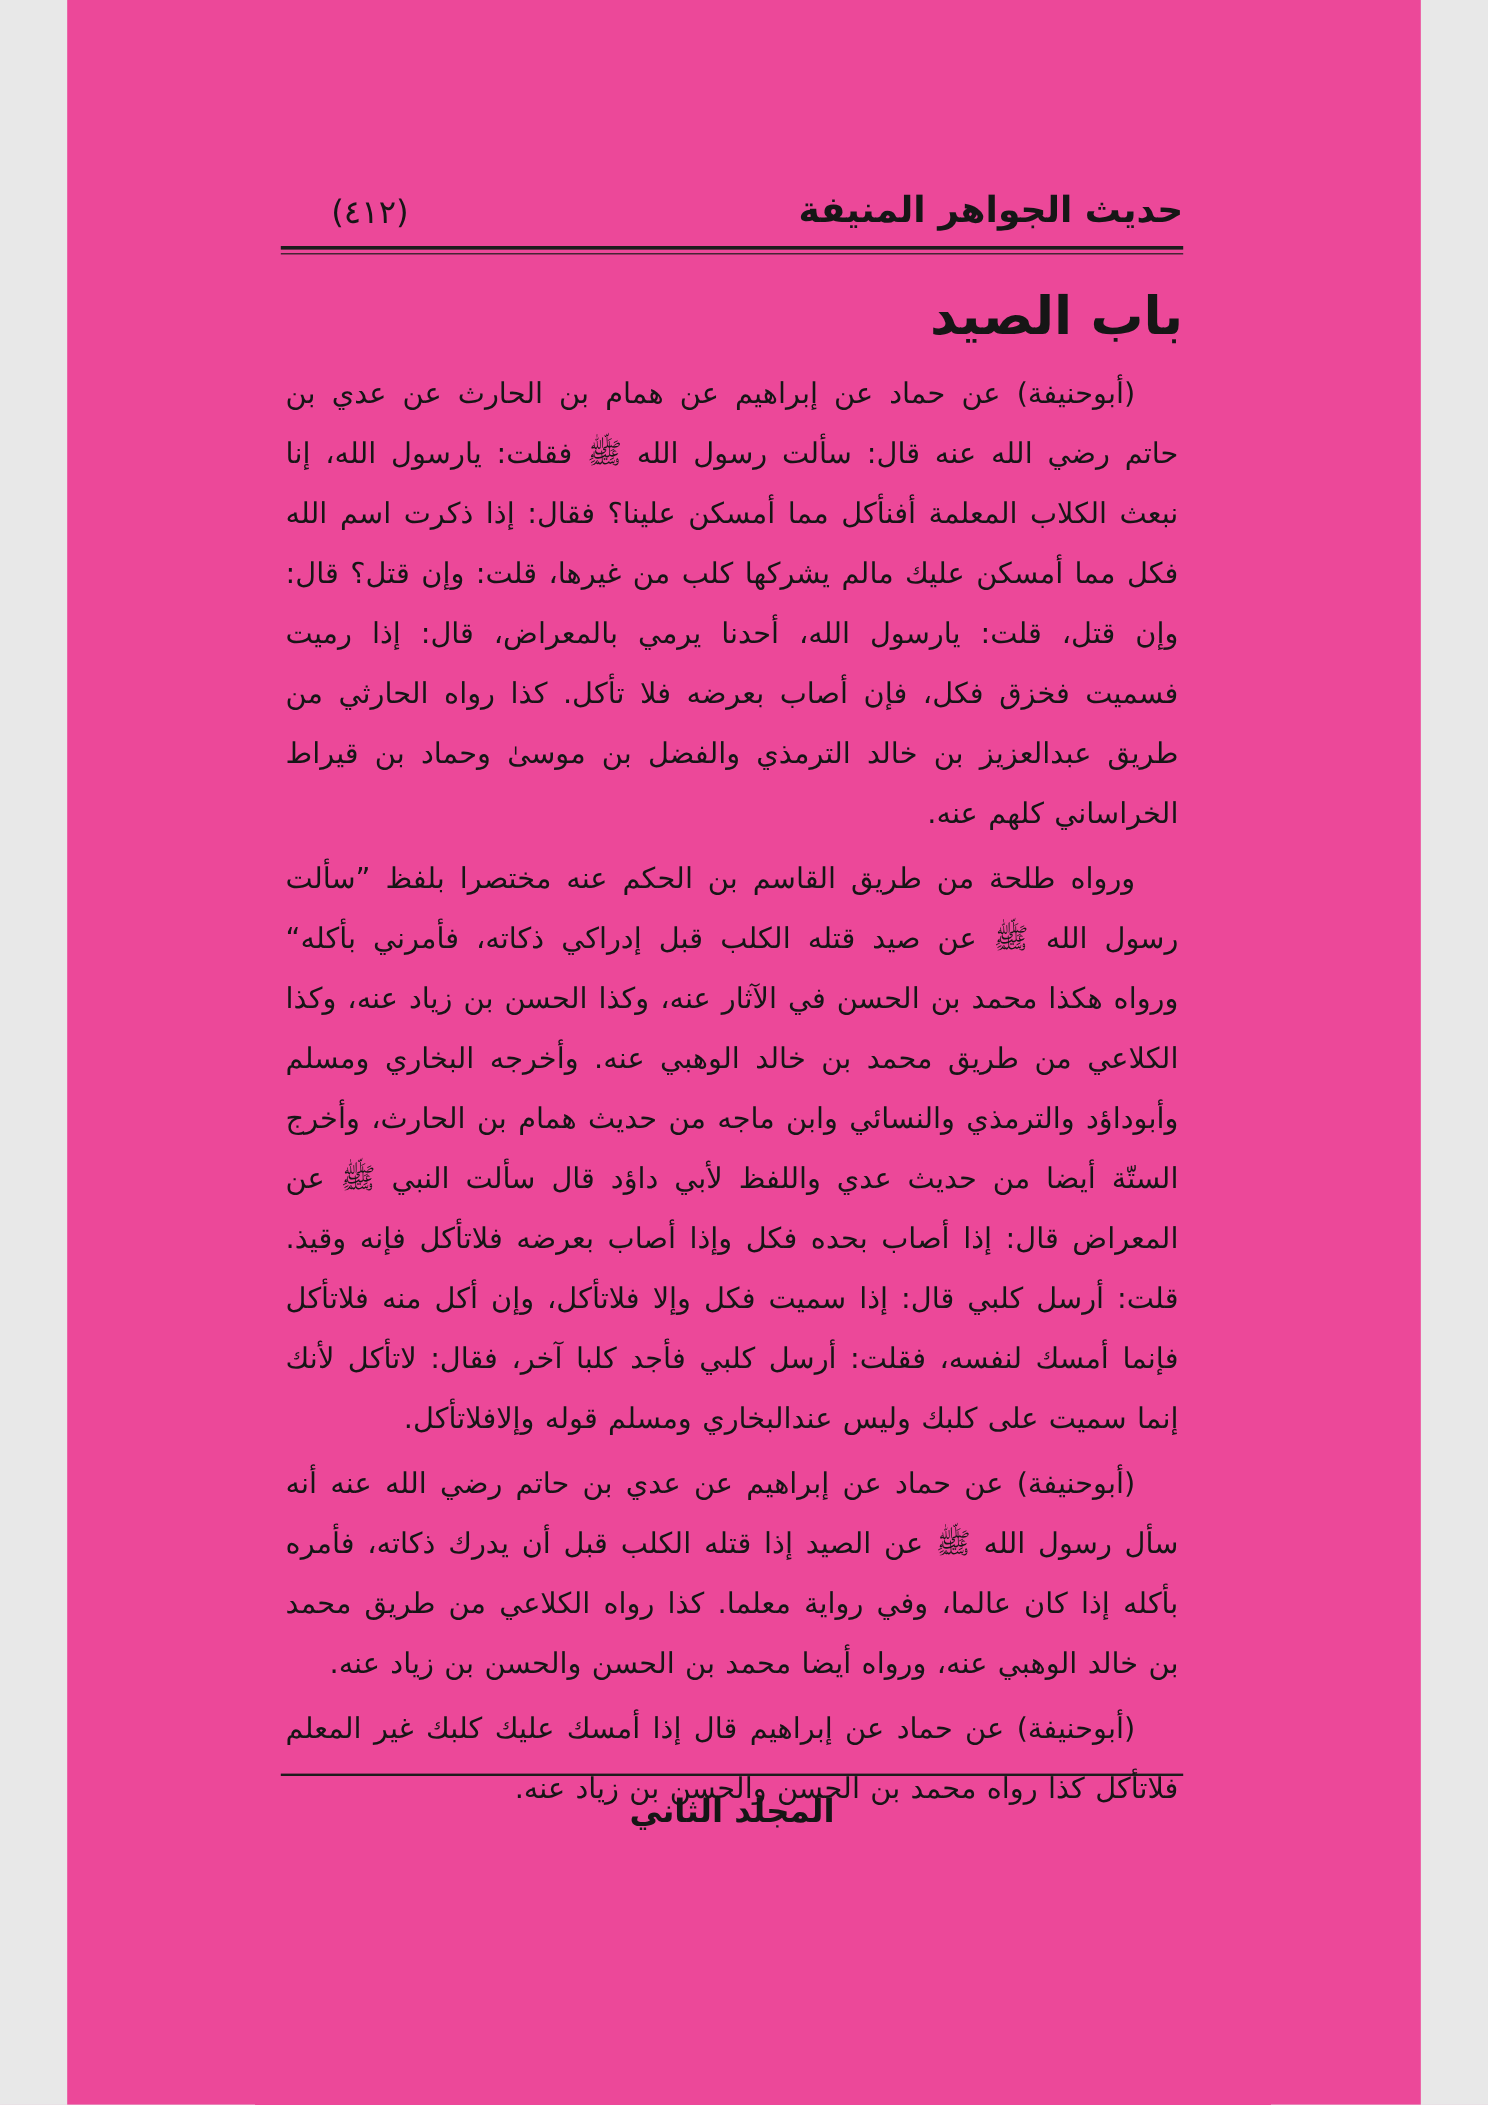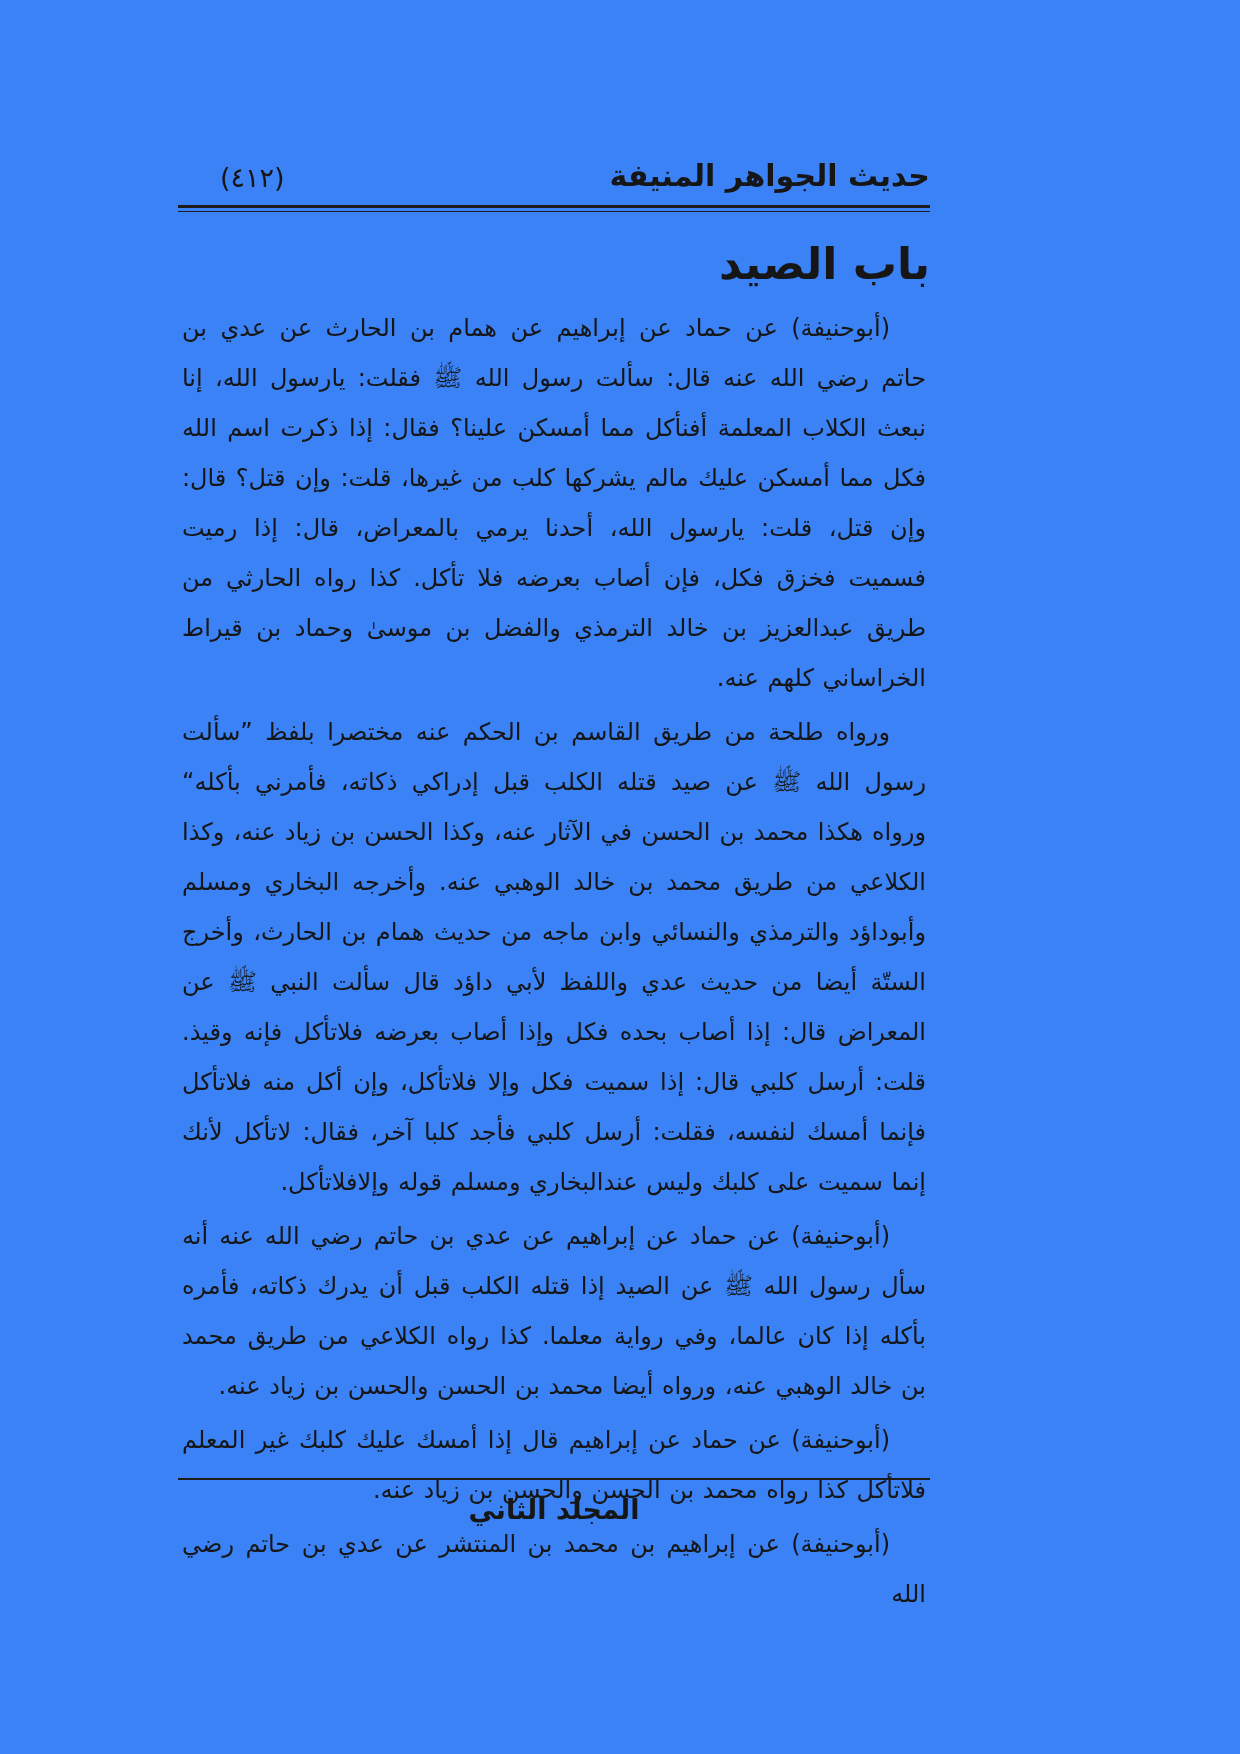--- a/index.html
+++ b/index.html
@@ -2,24 +2,24 @@
 <html lang="ar"><head>
 <meta charset="utf-8">
 <style>
   html, body {
     margin: 0;
     padding: 0;
     background: #e8e8e8;
   }
   .page {
     position: relative;
-    width: 1240px;
+    width: 1128px;
     height: 1754px;
     margin: 0 auto;
-    background: #3b82f6;
+    background: #ec4899;
     color: #161616;
     font-family: "DejaVu Sans", sans-serif;
     overflow: hidden;
   }
   .content {
     position: absolute;
     left: 178px;
     top: 0;
     width: 752px;
   }
@@ -94,21 +94,20 @@
 
     <div class="header-rule"></div>
 
     <h1 class="chapter-title">باب الصيد</h1>
 
     <div class="body-text">
       <p>(أبوحنيفة) عن حماد عن إبراهيم عن همام بن الحارث عن عدي بن حاتم رضي الله عنه قال: سألت رسول الله ﷺ فقلت: يارسول الله، إنا نبعث الكلاب المعلمة أفنأكل مما أمسكن علينا؟ فقال: إذا ذكرت اسم الله فكل مما أمسكن عليك مالم يشركها كلب من غيرها، قلت: وإن قتل؟ قال: وإن قتل، قلت: يارسول الله، أحدنا يرمي بالمعراض، قال: إذا رميت فسميت فخزق فكل، فإن أصاب بعرضه فلا تأكل. كذا رواه الحارثي من طريق عبدالعزيز بن خالد الترمذي والفضل بن موسىٰ وحماد بن قيراط الخراساني كلهم عنه.</p>
       <p>ورواه طلحة من طريق القاسم بن الحكم عنه مختصرا بلفظ ”سألت رسول الله ﷺ عن صيد قتله الكلب قبل إدراكي ذكاته، فأمرني بأكله“ ورواه هكذا محمد بن الحسن في الآثار عنه، وكذا الحسن بن زياد عنه، وكذا الكلاعي من طريق محمد بن خالد الوهبي عنه. وأخرجه البخاري ومسلم وأبوداؤد والترمذي والنسائي وابن ماجه من حديث همام بن الحارث، وأخرج الستّة أيضا من حديث عدي واللفظ لأبي داؤد قال سألت النبي ﷺ عن المعراض قال: إذا أصاب بحده فكل وإذا أصاب بعرضه فلاتأكل فإنه وقيذ. قلت: أرسل كلبي قال: إذا سميت فكل وإلا فلاتأكل، وإن أكل منه فلاتأكل فإنما أمسك لنفسه، فقلت: أرسل كلبي فأجد كلبا آخر، فقال: لاتأكل لأنك إنما سميت على كلبك وليس عندالبخاري ومسلم قوله وإلافلاتأكل.</p>
       <p>(أبوحنيفة) عن حماد عن إبراهيم عن عدي بن حاتم رضي الله عنه أنه سأل رسول الله ﷺ عن الصيد إذا قتله الكلب قبل أن يدرك ذكاته، فأمره بأكله إذا كان عالما، وفي رواية معلما. كذا رواه الكلاعي من طريق محمد بن خالد الوهبي عنه، ورواه أيضا محمد بن الحسن والحسن بن زياد عنه.</p>
       <p>(أبوحنيفة) عن حماد عن إبراهيم قال إذا أمسك عليك كلبك غير المعلم فلاتأكل كذا رواه محمد بن الحسن والحسن بن زياد عنه.</p>
-      <p>(أبوحنيفة) عن إبراهيم بن محمد بن المنتشر عن عدي بن حاتم رضي الله</p>
     </div>
 
   </div>
 
   <div class="page-footer">
     <div class="footer-rule"></div>
     <div class="volume-label">المجلد الثاني</div>
   </div>
 
 </div>

